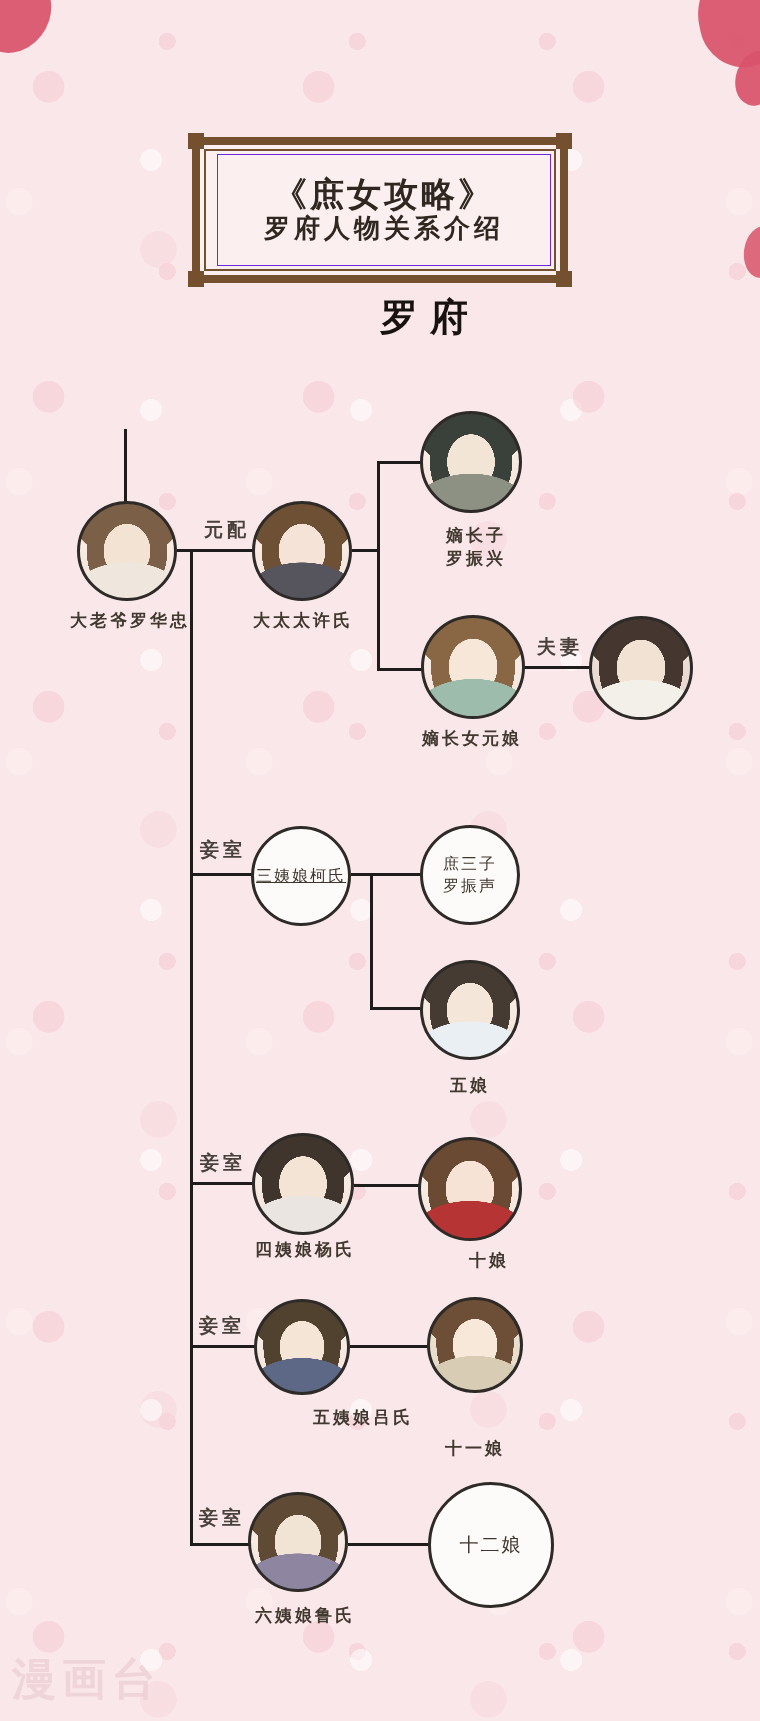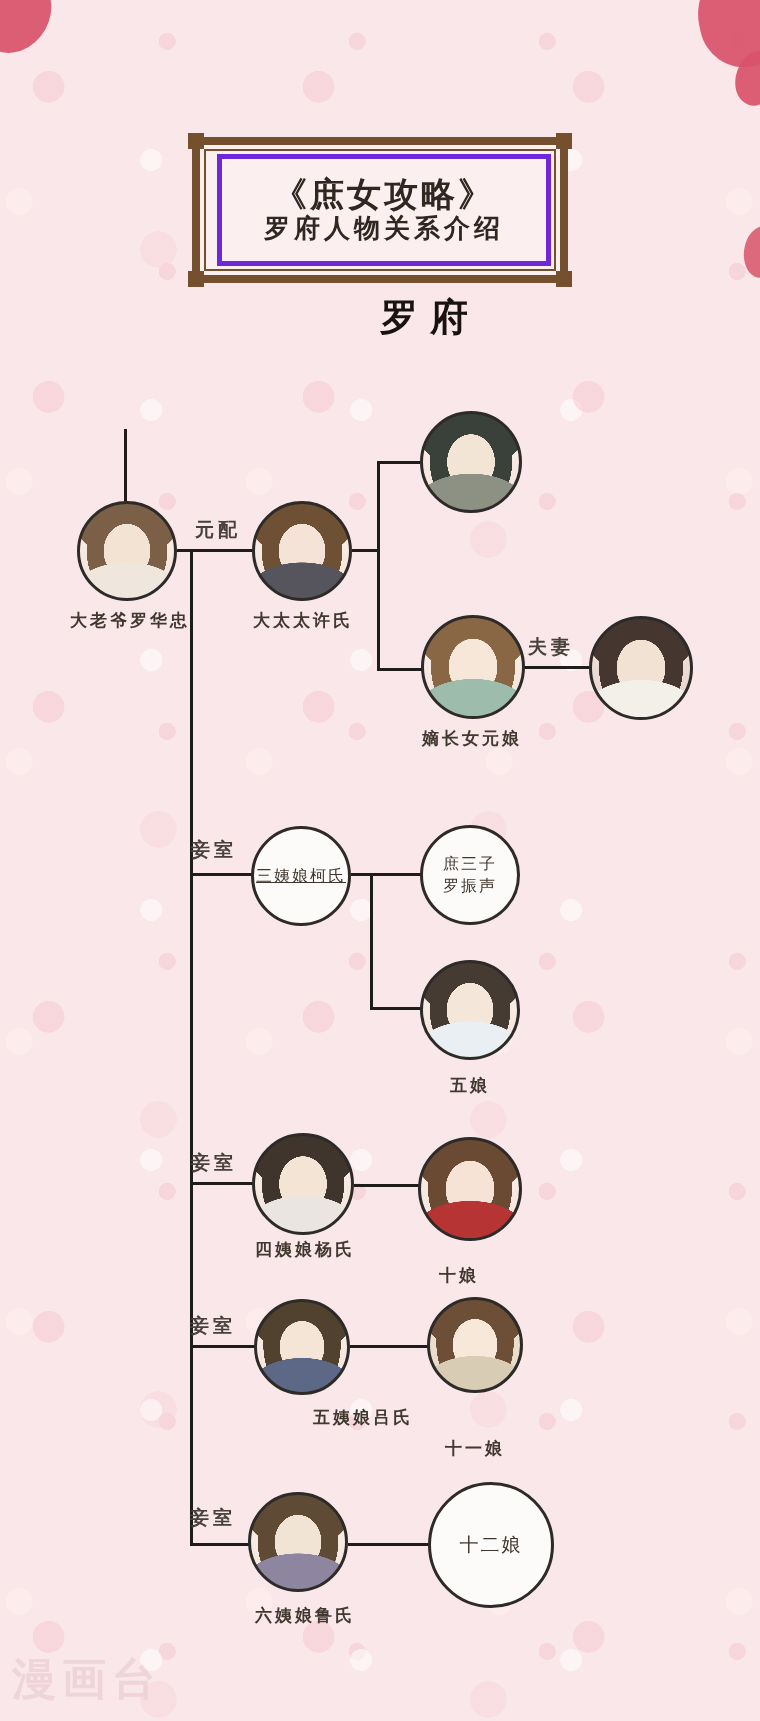--- a/index.html
+++ b/index.html
@@ -26,21 +26,21 @@
     border:8px solid #75502e;background:#fbeff0;
   }
   .title-frame .corner{position:absolute;width:16px;height:16px;background:#75502e;}
   .corner.tl{left:-12px;top:-12px;} .corner.tr{right:-12px;top:-12px;}
   .corner.bl{left:-12px;bottom:-12px;} .corner.br{right:-12px;bottom:-12px;}
   .title-inner{
     position:absolute;left:4px;top:4px;right:4px;bottom:4px;
     border:2px solid #75502e;display:flex;flex-direction:column;justify-content:center;align-items:center;
   }
   .title-inner2{
-    position:absolute;left:3px;top:3px;right:3px;bottom:3px;border:5px solid #6d28d9;
+    position:absolute;left:3px;top:3px;right:3px;bottom:3px;border:1px solid #6d28d9;
     display:flex;flex-direction:column;justify-content:center;align-items:center;gap:4px;margin-left:8px;
   }
   .title-l1{font-size:34px;font-weight:bold;color:#2f2720;letter-spacing:3px;line-height:1;}
   .title-l2{font-size:26px;font-weight:bold;color:#2f2720;letter-spacing:4px;line-height:1;}
 
   .heading{position:absolute;left:280px;top:292px;width:200px;text-align:right;
     font-size:38px;font-weight:bold;color:#181310;letter-spacing:12px;}
 
   .line{position:absolute;background:#1f1d1b;}
 
@@ -71,21 +71,21 @@
   .p-shiniang{--hair:#6b4a33;--skin:#f6e3d5;--cloth:#b63434;}
   .p-wuyiniang{--hair:#51412f;--skin:#f4e5d6;--cloth:#5c6885;}
   .p-shiyiniang{--hair:#6d4f38;--skin:#f7e8da;--cloth:#d9ccb5;--bg1:#efe6d8;--bg2:#e5d7c4;}
   .p-liuyiniang{--hair:#5e4a35;--skin:#f2e4d4;--cloth:#8e86a0;}
 
   .nlabel{
     position:absolute;width:220px;text-align:center;color:#41382f;
     font-size:17px;letter-spacing:3px;line-height:23px;font-weight:600;
   }
   .rel{
-    position:absolute;width:64px;text-align:left;color:#48403a;
+    position:absolute;width:64px;text-align:center;color:#48403a;
     font-size:19px;letter-spacing:4px;font-weight:600;
   }
   .watermark{
     position:absolute;left:12px;top:1650px;font-size:44px;font-weight:bold;letter-spacing:6px;
     color:#eccdd3;opacity:.7;font-family:"Liberation Sans",sans-serif;
   }
 </style>
 </head>
 <body>
 
@@ -155,23 +155,27 @@
   <div class="portrait p-xulingyi" style="left:589px;top:616px;width:104px;height:104px;"></div>
   <div class="portrait p-wuniang" style="left:420px;top:960px;width:100px;height:100px;"></div>
   <div class="portrait p-siyiniang" style="left:252px;top:1133px;width:102px;height:102px;"></div>
   <div class="portrait p-shiniang" style="left:418px;top:1137px;width:104px;height:104px;"></div>
   <div class="portrait p-wuyiniang" style="left:254px;top:1299px;width:96px;height:96px;"></div>
   <div class="portrait p-shiyiniang" style="left:427px;top:1297px;width:96px;height:96px;"></div>
   <div class="portrait p-liuyiniang" style="left:248px;top:1492px;width:100px;height:100px;"></div>
 
   <div class="nlabel" style="left:20px;top:609px;">大老爷罗华忠</div>
   <div class="nlabel" style="left:193px;top:609px;">大太太许氏</div>
+  <div class="nlabel" style="left:366px;top:524px;">
+    <div>嫡长子</div>
+    <div>罗振兴</div>
+  </div>
   <div class="nlabel" style="left:362px;top:727px;">嫡长女元娘</div>
   <div class="nlabel" style="left:360px;top:1074px;">五娘</div>
   <div class="nlabel" style="left:195px;top:1238px;">四姨娘杨氏</div>
-  <div class="nlabel" style="left:349px;top:1249px;margin-top:15px;">十娘</div>
+  <div class="nlabel" style="left:379px;top:1249px;">十娘</div>
   <div class="nlabel" style="left:193px;top:1406px;text-align:right;">五姨娘吕氏</div>
   <div class="nlabel" style="left:365px;top:1437px;">十一娘</div>
   <div class="nlabel" style="left:195px;top:1604px;">六姨娘鲁氏</div>
 
   <div class="watermark">漫画台</div>
 
 </div>
 
 </body></html>

